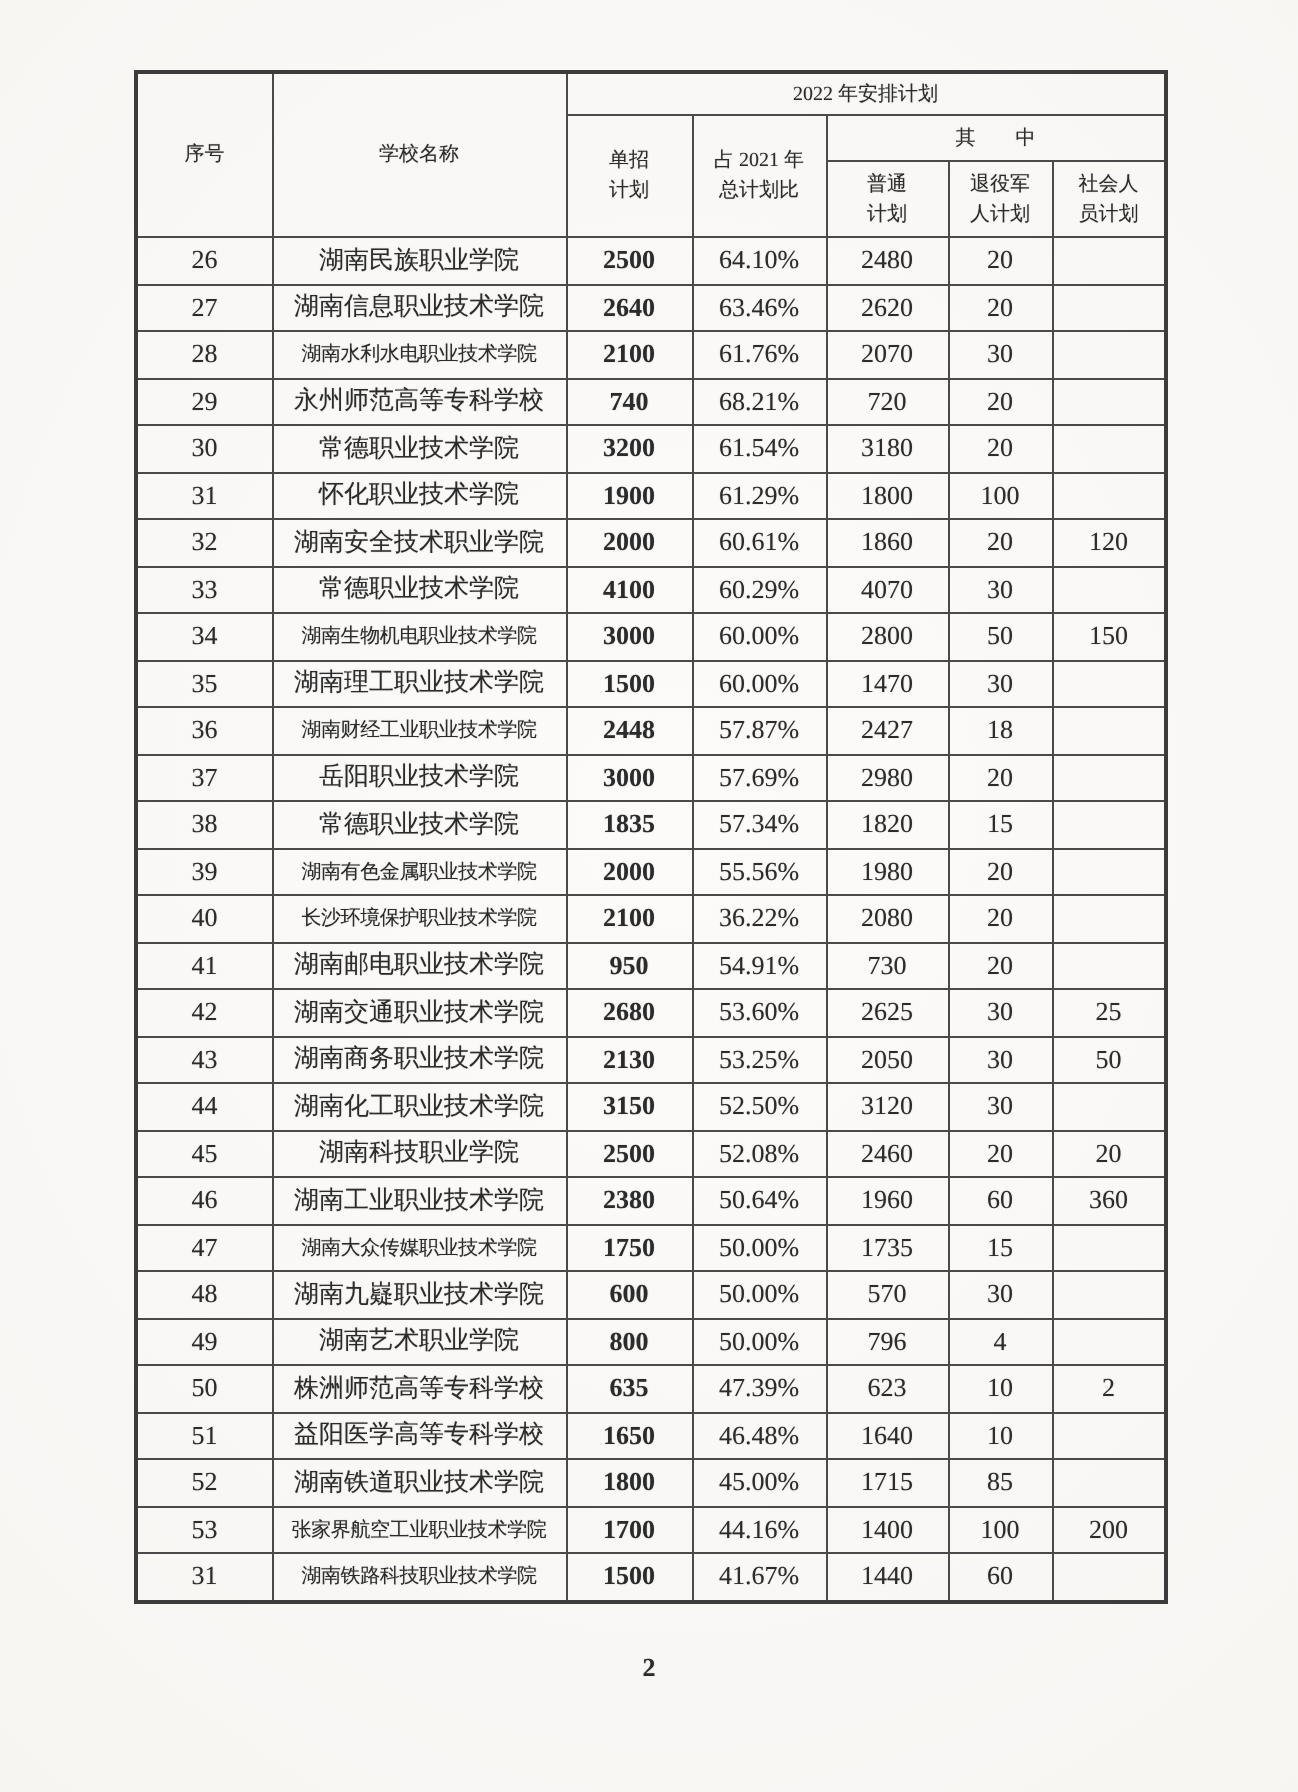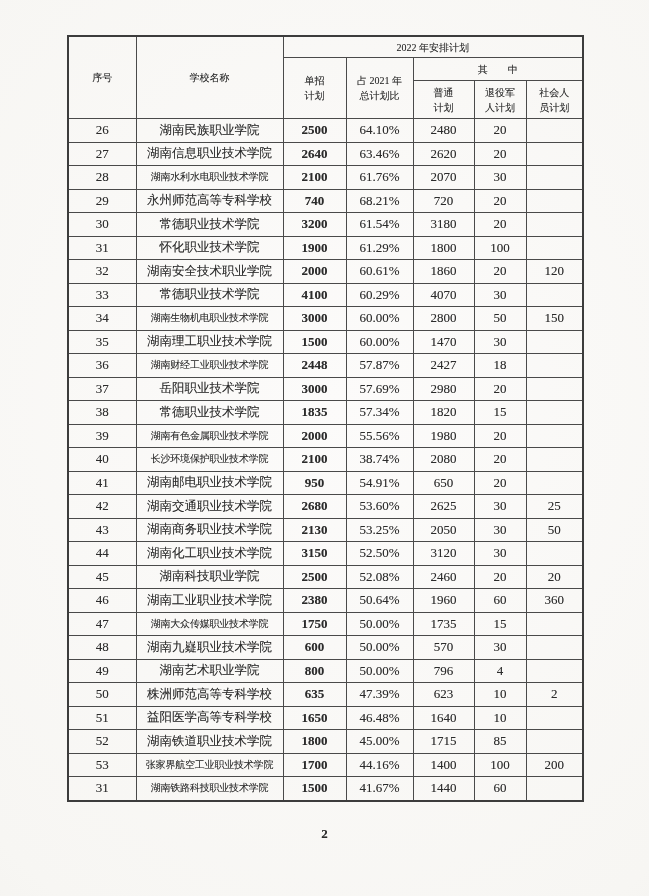--- a/index.html
+++ b/index.html
@@ -225,31 +225,31 @@
           <td class="boldnum">2000</td>
           <td>55.56%</td>
           <td>1980</td>
           <td>20</td>
           <td></td>
         </tr>
         <tr>
           <td>40</td>
           <td class="school tight">长沙环境保护职业技术学院</td>
           <td class="boldnum">2100</td>
-          <td>38.74%</td>
+          <td>36.22%</td>
           <td>2080</td>
           <td>20</td>
           <td></td>
         </tr>
         <tr>
           <td>41</td>
           <td class="school">湖南邮电职业技术学院</td>
           <td class="boldnum">950</td>
           <td>54.91%</td>
-          <td>650</td>
+          <td>730</td>
           <td>20</td>
           <td></td>
         </tr>
         <tr>
           <td>42</td>
           <td class="school">湖南交通职业技术学院</td>
           <td class="boldnum">2680</td>
           <td>53.60%</td>
           <td>2625</td>
           <td>30</td>

